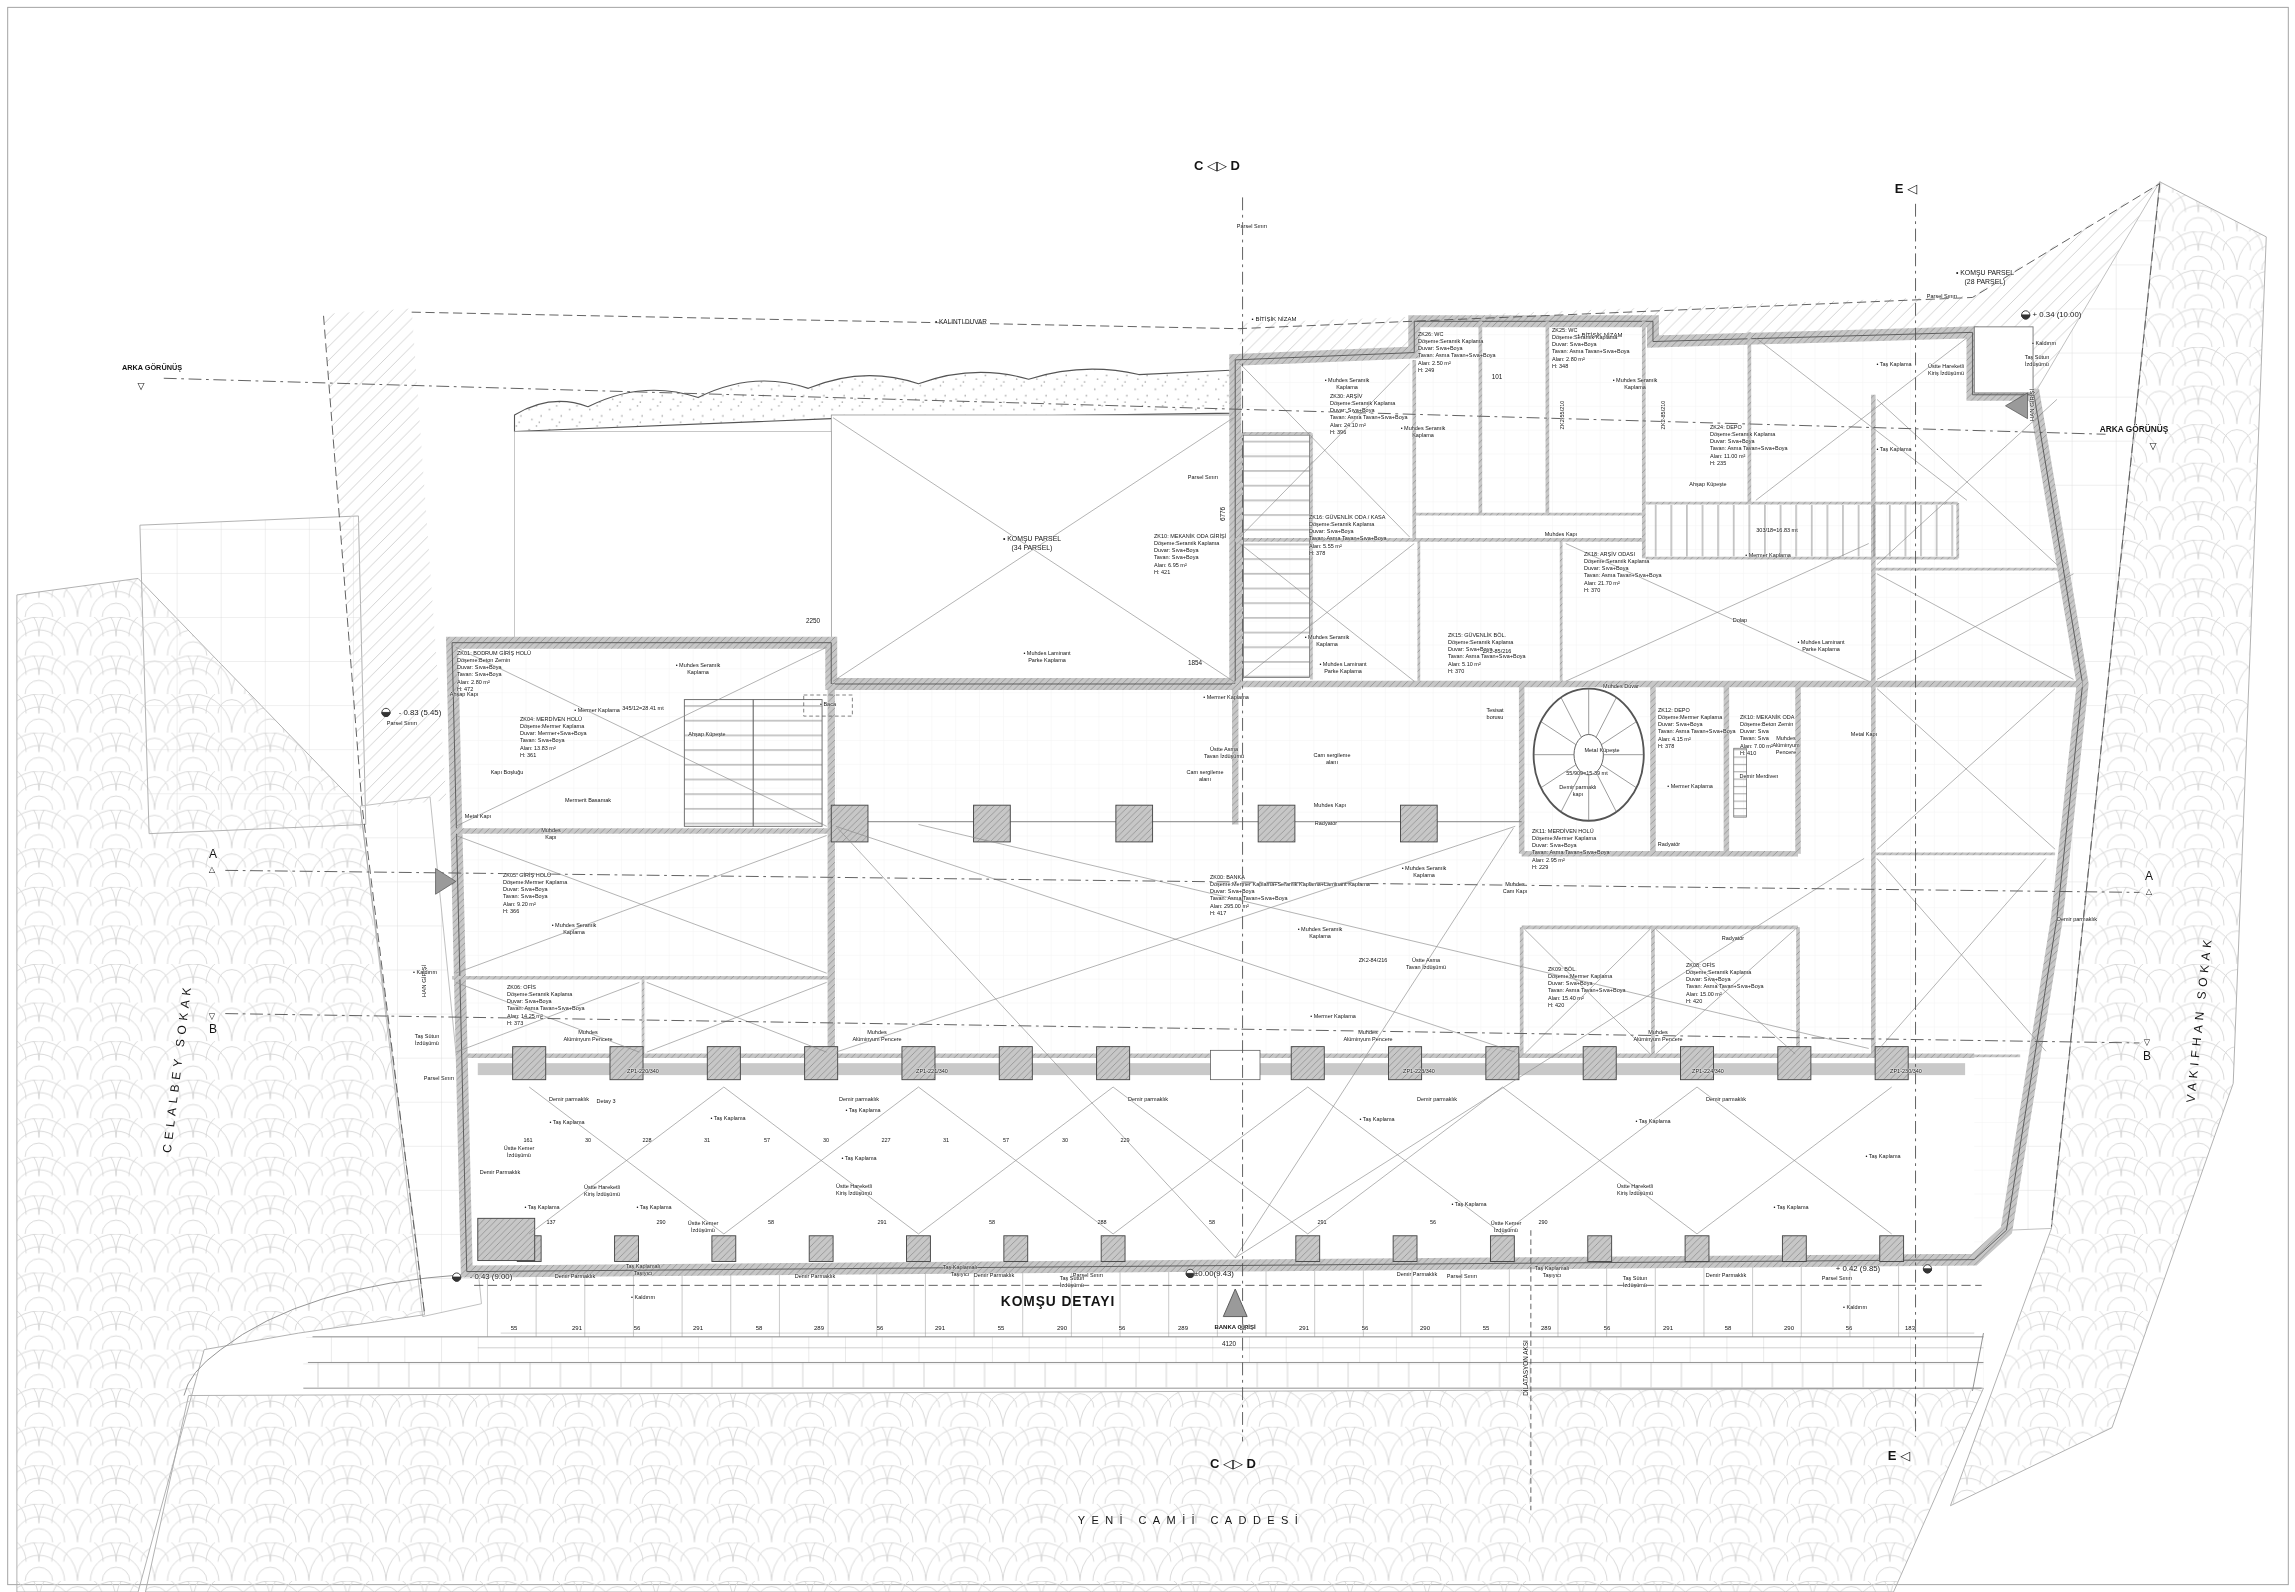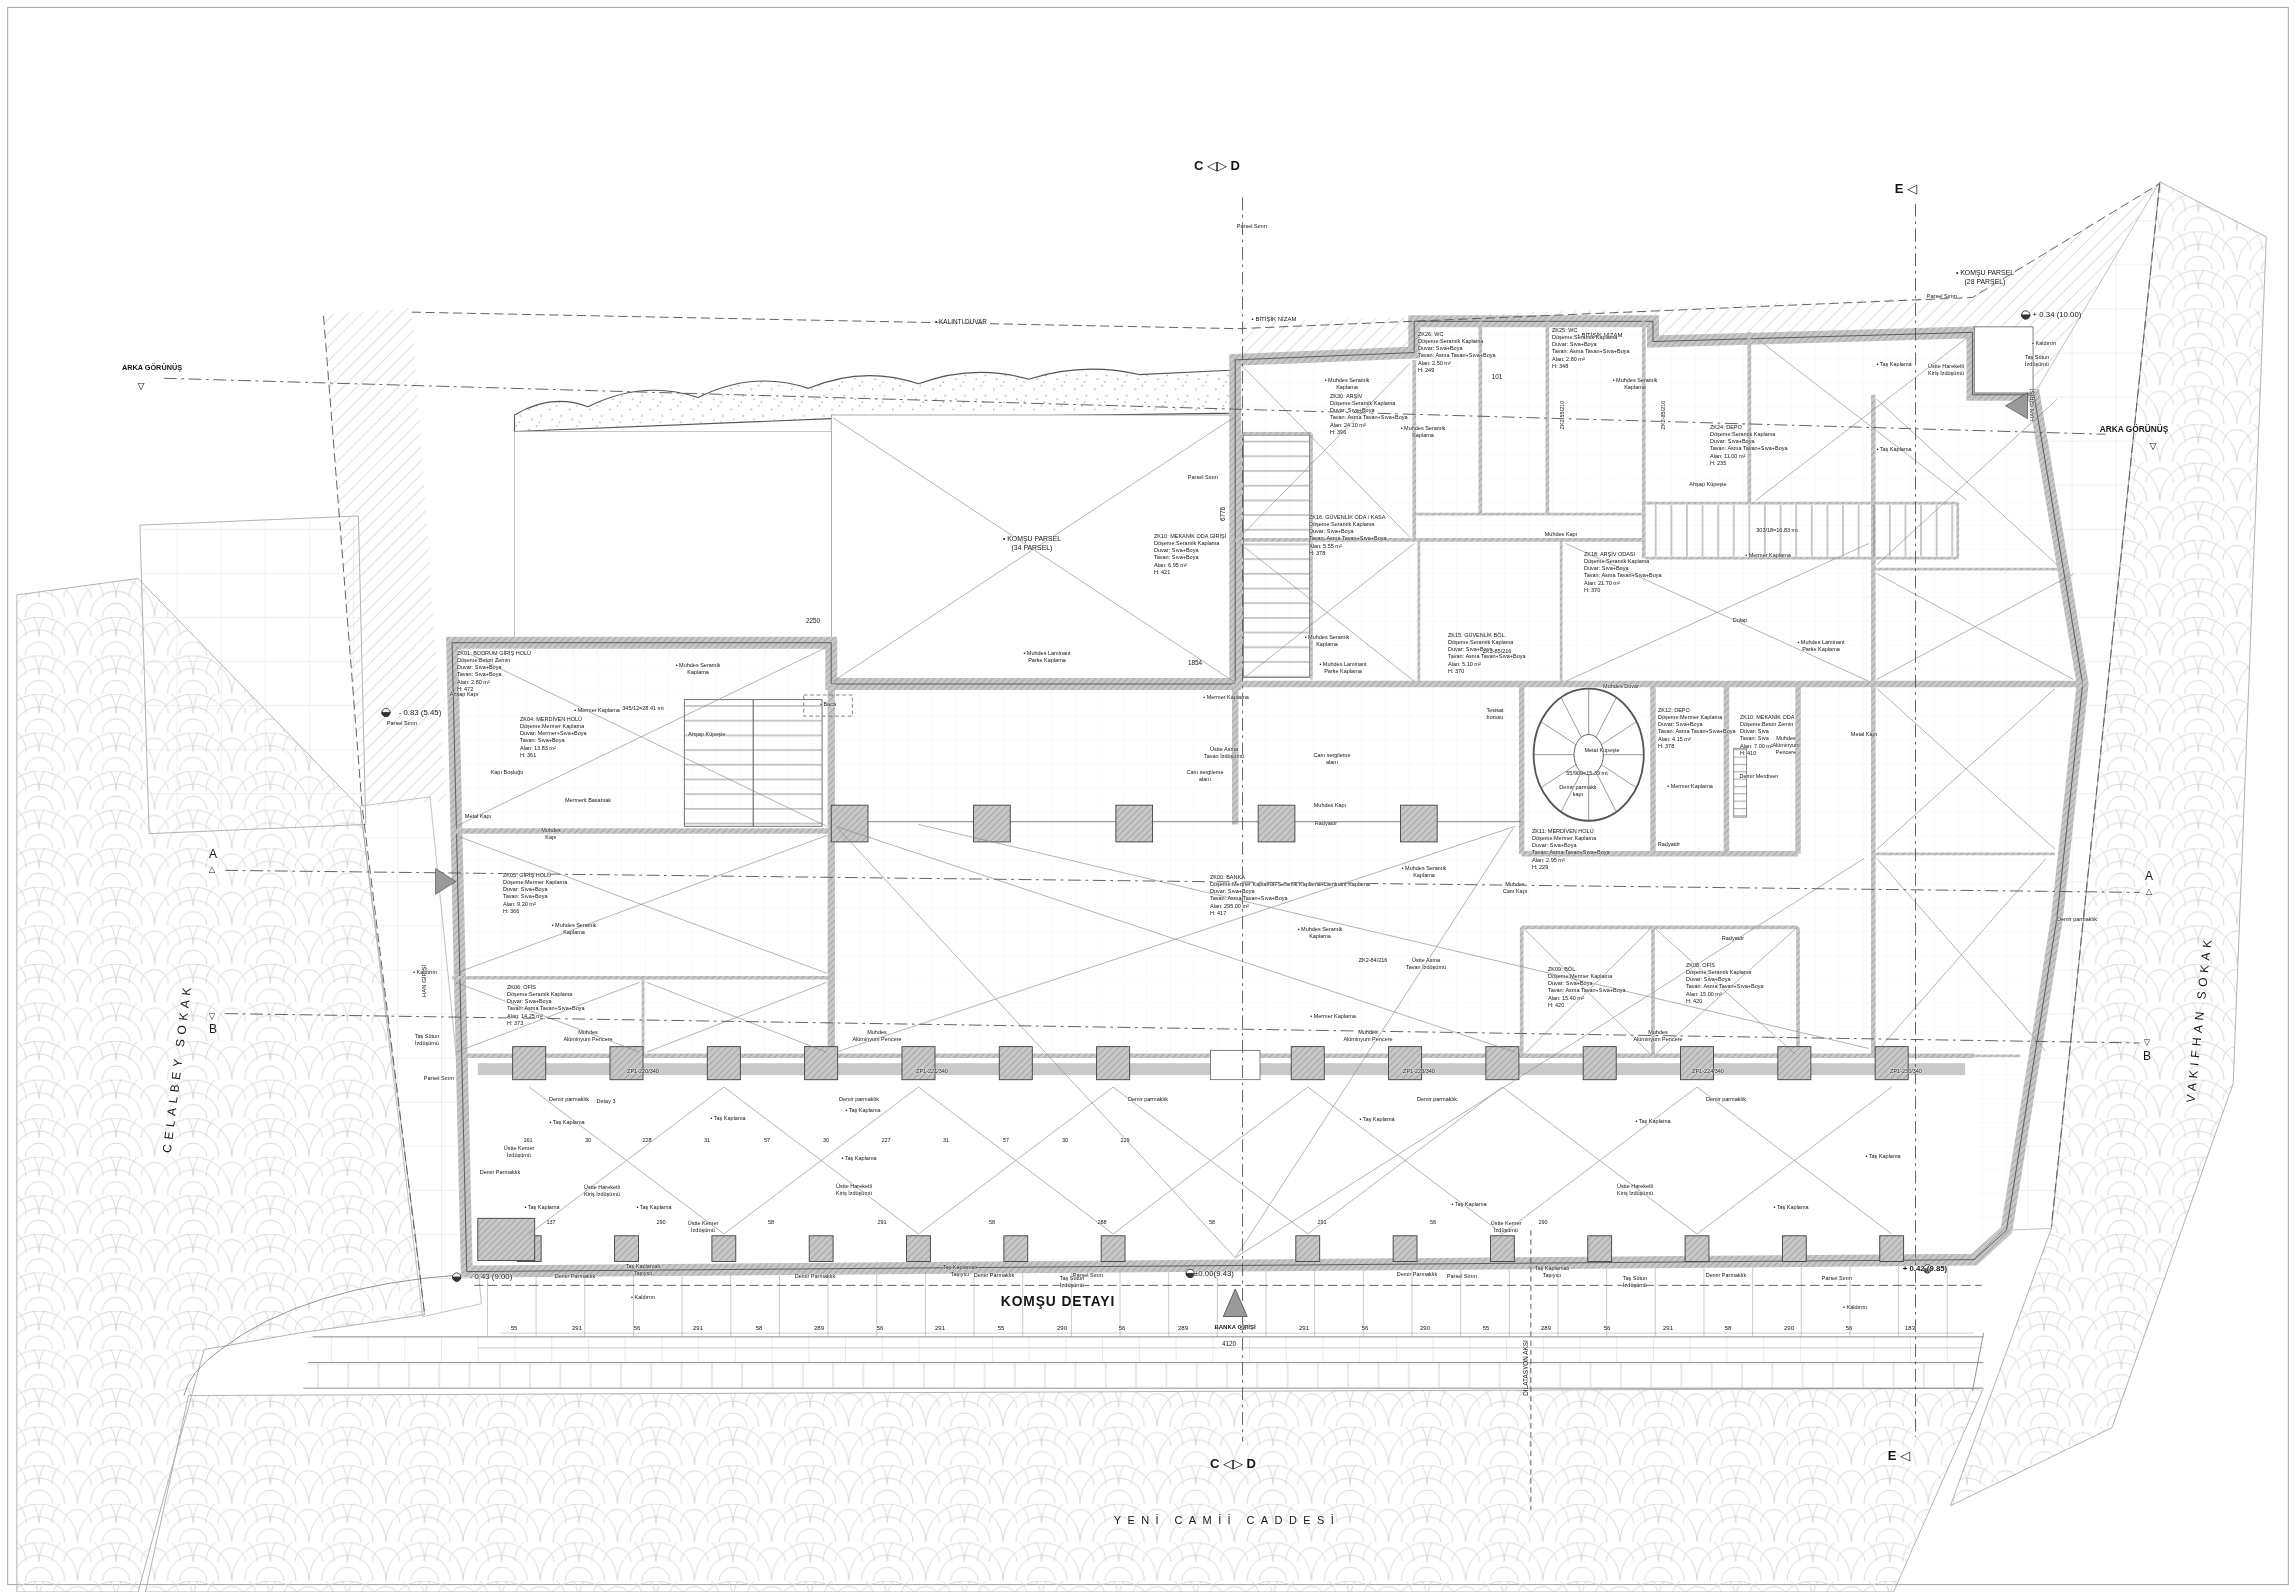--- a/index.html
+++ b/index.html
@@ -235,21 +235,21 @@
           <path d="M2094.5,1382 A4.5,4.5 0 0 0 2103.5,1382 Z" fill="#333"></path>
       <circle cx="2206" cy="343" r="4.5"></circle>
           <path d="M2201.5,343 A4.5,4.5 0 0 0 2210.5,343 Z" fill="#333"></path>
     </g>
   </g>
 </svg>
 
 <div id="labels">
       <div class="lbl" style="left: 178px; top: 1068px; font-size: 12px; letter-spacing: 4.6px; transform: translate(-50%, -50%) rotate(-83deg);">CELALBEY SOKAK</div>
       <div class="lbl" style="left: 2200px; top: 1019px; font-size: 12px; letter-spacing: 4.6px; transform: translate(-50%, -50%) rotate(-84deg);">VAKIFHAN SOKAK</div>
-      <div class="lbl" style="left: 1191px; top: 1520px; font-size: 11px; letter-spacing: 6.4px; transform: translate(-50%, -50%); margin-left: 36px;">YENİ CAMİİ CADDESİ</div>
+      <div class="lbl" style="left: 1191px; top: 1520px; font-size: 11px; letter-spacing: 6.4px; transform: translate(-50%, -50%);">YENİ CAMİİ CADDESİ</div>
       <div class="lbl" style="left: 1217px; top: 166px; font-size: 13px; font-weight: 700; transform: translate(-50%, -50%);">C ◁▷ D</div>
       <div class="lbl" style="left: 1233px; top: 1464px; font-size: 13px; font-weight: 700; transform: translate(-50%, -50%);">C ◁▷ D</div>
       <div class="lbl" style="left: 1906px; top: 189px; font-size: 13px; font-weight: 700; transform: translate(-50%, -50%);">E ◁</div>
       <div class="lbl" style="left: 1899px; top: 1456px; font-size: 13px; font-weight: 700; transform: translate(-50%, -50%);">E ◁</div>
       <div class="lbl" style="left: 213px; top: 855px; font-size: 12px; transform: translate(-50%, -50%);">A</div>
       <div class="lbl" style="left: 212px; top: 869px; font-size: 8.3px; transform: translate(-50%, -50%);">△</div>
       <div class="lbl" style="left: 212px; top: 1016px; font-size: 8.3px; transform: translate(-50%, -50%);">▽</div>
       <div class="lbl" style="left: 213px; top: 1030px; font-size: 12px; transform: translate(-50%, -50%);">B</div>
       <div class="lbl" style="left: 2149px; top: 877px; font-size: 12px; transform: translate(-50%, -50%);">A</div>
       <div class="lbl" style="left: 2149px; top: 891px; font-size: 8.3px; transform: translate(-50%, -50%);">△</div>
@@ -275,21 +275,21 @@
       <div class="lbl" style="left: 1837px; top: 1279px; font-size: 5.5px; transform: translate(-50%, -50%);">Parsel Sınırı</div>
       <div class="lbl" style="left: 1942px; top: 297px; font-size: 5.5px; transform: translate(-50%, -50%);">Parsel Sınırı</div>
       <div class="lbl" style="left: 1526px; top: 1368px; font-size: 6.4px; transform: translate(-50%, -50%) rotate(-90deg);">DİLATASYON AKSI</div>
       <div class="lbl" style="left: 1058px; top: 1302px; font-size: 13.8px; font-weight: 700; letter-spacing: 0.9px; transform: translate(-50%, -50%);">KOMŞU DETAYI</div>
       <div class="lbl" style="left: 1235px; top: 1328px; font-size: 6px; font-weight: 700; transform: translate(-50%, -50%);">BANKA GİRİŞİ</div>
       <div class="lbl" style="left: 425px; top: 981px; font-size: 6px; transform: translate(-50%, -50%) rotate(-90deg);">HAN GİRİŞİ</div>
       <div class="lbl" style="left: 2033px; top: 405px; font-size: 6px; transform: translate(-50%, -50%) rotate(-90deg);">HAN GİRİŞİ</div>
       <div class="lbl" style="left: 420px; top: 713px; font-size: 7.8px; transform: translate(-50%, -50%);">- 0.83 (5.45)</div>
       <div class="lbl" style="left: 491px; top: 1277px; font-size: 7.8px; transform: translate(-50%, -50%);">- 0.43 (9.00)</div>
       <div class="lbl" style="left: 1214px; top: 1274px; font-size: 7.8px; transform: translate(-50%, -50%);">±0.00(9.43)</div>
-      <div class="lbl" style="left: 1925px; top: 1269px; font-size: 7.8px; transform: translate(-50%, -50%); font-weight: bold;">+ 0.42 (9.85)</div>
+      <div class="lbl" style="left: 1858px; top: 1269px; font-size: 7.8px; transform: translate(-50%, -50%);">+ 0.42 (9.85)</div>
       <div class="lbl" style="left: 2057px; top: 315px; font-size: 7.8px; transform: translate(-50%, -50%);">+ 0.34 (10.00)</div>
       <div class="lbl" style="left: 425px; top: 973px; font-size: 5.5px; transform: translate(-50%, -50%);">• Kaldırım</div>
       <div class="lbl" style="left: 2044px; top: 344px; font-size: 5.5px; transform: translate(-50%, -50%);">• Kaldırım</div>
       <div class="lbl" style="left: 643px; top: 1298px; font-size: 5.5px; transform: translate(-50%, -50%);">• Kaldırım</div>
       <div class="lbl" style="left: 1855px; top: 1308px; font-size: 5.5px; transform: translate(-50%, -50%);">• Kaldırım</div>
       <div class="lbl" style="left: 427px; top: 1040px; font-size: 5.5px; transform: translate(-50%, -50%);">Taş Sütun
 İzdüşümü</div>
       <div class="lbl" style="left: 2037px; top: 361px; font-size: 5.5px; transform: translate(-50%, -50%);">Taş Sütun
 İzdüşümü</div>
       <div class="lbl" style="left: 1072px; top: 1282px; font-size: 5.5px; transform: translate(-50%, -50%);">Taş Sütun

